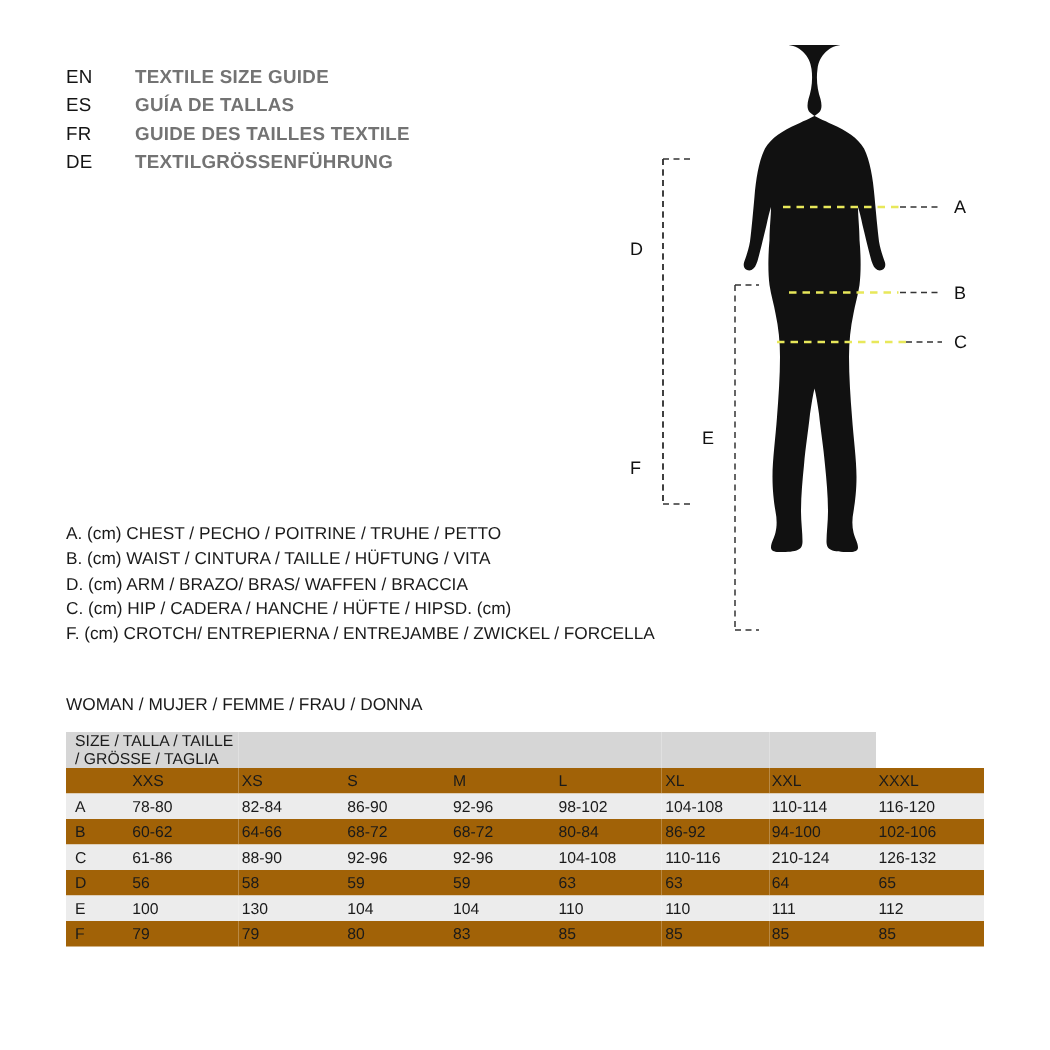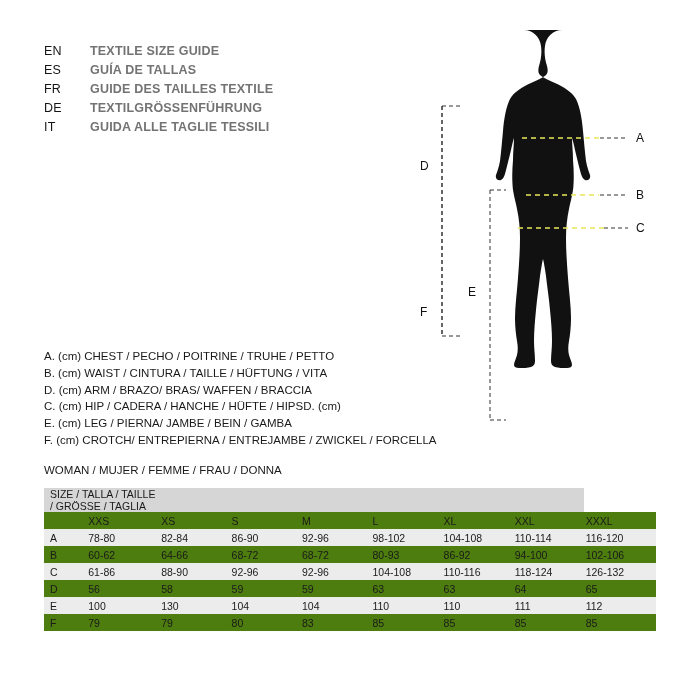--- a/index.html
+++ b/index.html
@@ -97,21 +97,21 @@
     height: 17px;
     text-align: left;
     font-weight: normal;
   }
   .size-table .head-row td {
     background: #d6d6d6;
     font-size: 10.5px;
     height: 18px;
   }
   .size-table .row-odd td { background: #ececec; }
-  .size-table .row-even td { background: #4d7c0f; }
+  .size-table .row-even td { background: #a16207; }
   .size-table .col-label {
     width: 42px;
     padding-left: 6px;
   }
   .size-table .cell {
     width: 81px;
     padding-left: 2px;
   }
   .size-table .head-label {
     padding-left: 6px;
@@ -131,24 +131,20 @@
       <span class="title-lang">ES</span>
       <span class="title-text">GUÍA DE TALLAS</span>
     </div>
     <div class="title-row">
       <span class="title-lang">FR</span>
       <span class="title-text">GUIDE DES TAILLES TEXTILE</span>
     </div>
     <div class="title-row">
       <span class="title-lang">DE</span>
       <span class="title-text">TEXTILGRÖSSENFÜHRUNG</span>
-    </div>
-    <div class="title-row">
-      <span class="title-lang">IT</span>
-      <span class="title-text">GUIDA ALLE TAGLIE TESSILI</span>
     </div>
   </div>
 
   <div class="figure-area">
     <svg width="290" height="450" viewBox="0 0 290 450" xmlns="http://www.w3.org/2000/svg">
 
       <g>
         <path fill="#111111" d="
           M162,10
           c-9,0 -16,7 -17,16
@@ -247,21 +243,20 @@
       <text x="68" y="276" font-family="Liberation Sans, sans-serif" font-size="12" fill="#111111">E</text>
       <text x="20" y="296" font-family="Liberation Sans, sans-serif" font-size="12" fill="#111111">F</text>
     </svg>
   </div>
 
   <div class="legend">
     <div class="legend-line">A. (cm) CHEST / PECHO / POITRINE / TRUHE / PETTO</div>
     <div class="legend-line">B. (cm) WAIST / CINTURA / TAILLE / HÜFTUNG / VITA</div>
     <div class="legend-line">D. (cm) ARM / BRAZO/ BRAS/ WAFFEN / BRACCIA</div>
     <div class="legend-line">C. (cm) HIP / CADERA / HANCHE / HÜFTE / HIPSD. (cm)</div>
-    <div class="legend-line">E. (cm) LEG / PIERNA/ JAMBE / BEIN / GAMBA</div>
     <div class="legend-line">F. (cm) CROTCH/ ENTREPIERNA / ENTREJAMBE / ZWICKEL / FORCELLA</div>
   </div>
 
   <div class="gender-line">WOMAN / MUJER / FEMME / FRAU / DONNA</div>
 
   <table class="size-table">
     <tbody>
       <tr class="head-row">
         <td class="col-label head-label" colspan="2">SIZE / TALLA / TAILLE / GRÖSSE / TAGLIA</td>
         <td class="cell"></td>
@@ -293,34 +288,34 @@
         <td class="cell">104-108</td>
         <td class="cell">110-114</td>
         <td class="cell">116-120</td>
       </tr>
       <tr class="row-even">
         <td class="col-label">B</td>
         <td class="cell">60-62</td>
         <td class="cell">64-66</td>
         <td class="cell">68-72</td>
         <td class="cell">68-72</td>
-        <td class="cell">80-93</td>
+        <td class="cell">80-84</td>
         <td class="cell">86-92</td>
         <td class="cell">94-100</td>
         <td class="cell">102-106</td>
       </tr>
       <tr class="row-odd">
         <td class="col-label">C</td>
         <td class="cell">61-86</td>
         <td class="cell">88-90</td>
         <td class="cell">92-96</td>
         <td class="cell">92-96</td>
         <td class="cell">104-108</td>
         <td class="cell">110-116</td>
-        <td class="cell">118-124</td>
+        <td class="cell">210-124</td>
         <td class="cell">126-132</td>
       </tr>
       <tr class="row-even">
         <td class="col-label">D</td>
         <td class="cell">56</td>
         <td class="cell">58</td>
         <td class="cell">59</td>
         <td class="cell">59</td>
         <td class="cell">63</td>
         <td class="cell">63</td>

